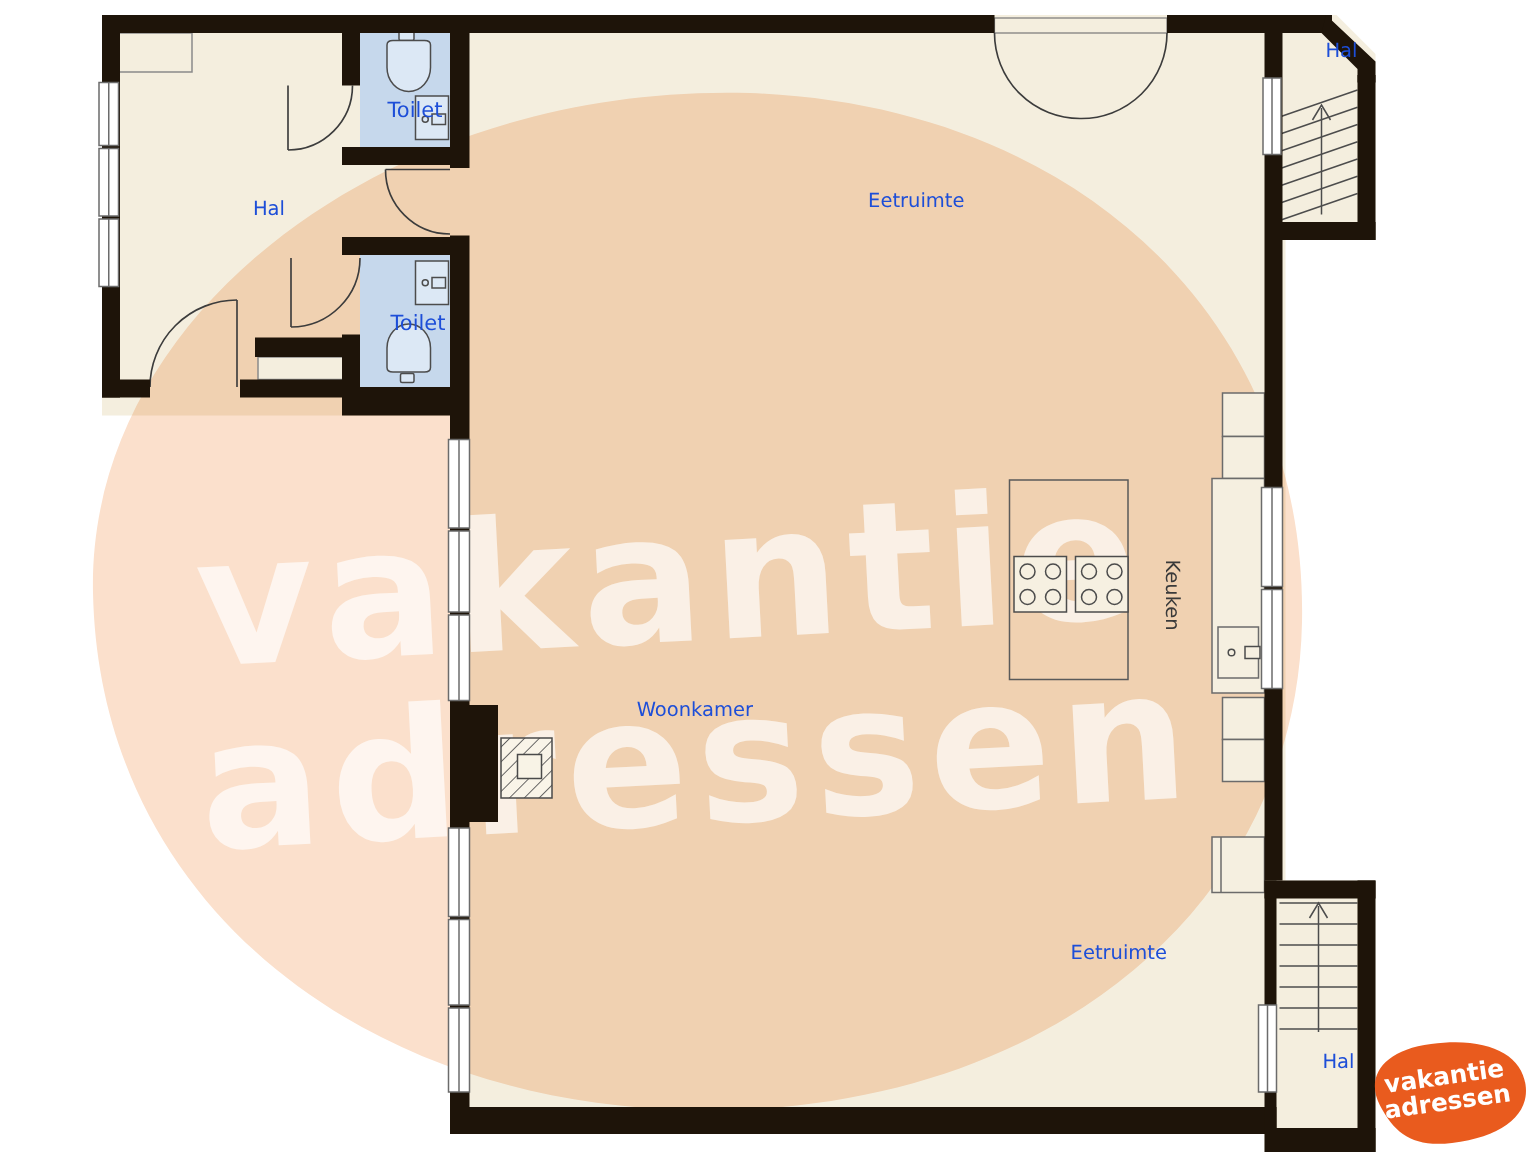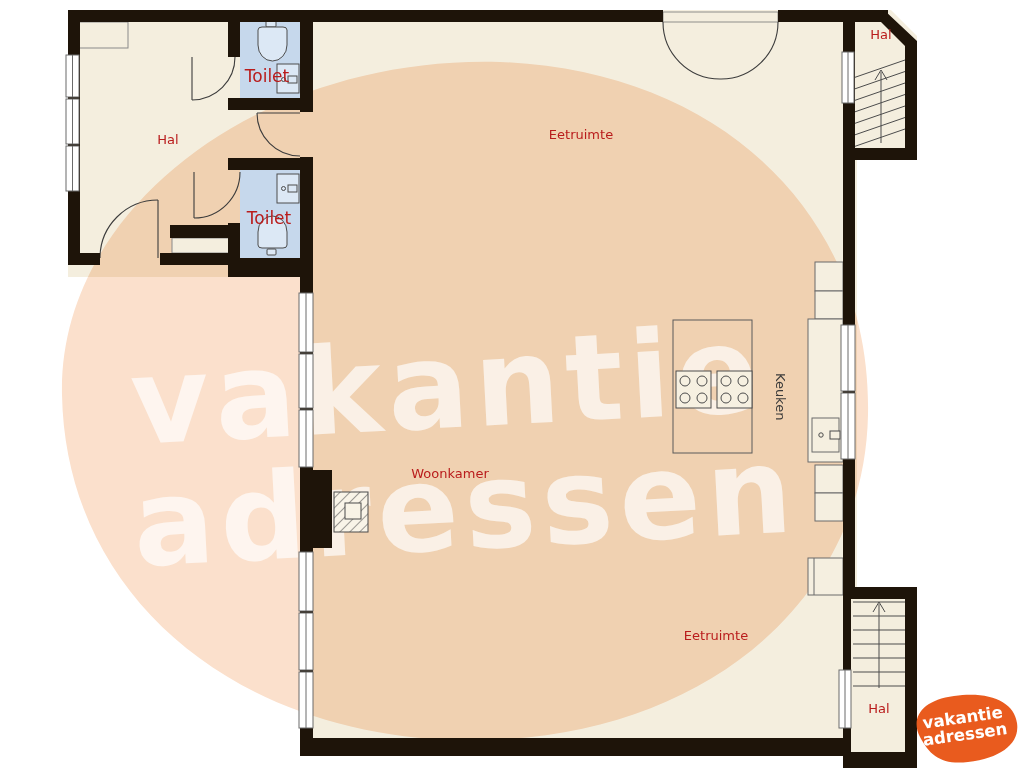--- a/index.html
+++ b/index.html
@@ -1,20 +1,20 @@
 <!DOCTYPE html>
 <html><head>
 <meta charset="utf-8">
 <style>
   html,body{margin:0;padding:0;background:#fff;}
   .plan{position:relative;width:1024px;height:768px;background:#ffffff;overflow:hidden;
         font-family:"DejaVu Sans", sans-serif;}
   .plan svg.base{position:absolute;left:0;top:0;}
-  .lbl{position:absolute;font-size:13px;color:#b91c1c;text-align:center;white-space:nowrap;}
-  .lbl.small{font-size:17px;}
+  .lbl{position:absolute;font-size:13px;color:#1d4ed8;text-align:right;white-space:nowrap;}
+  .lbl.small{font-size:14px;}
   .keuken{position:absolute;left:788px;top:373px;transform:rotate(90deg);transform-origin:0 0;
           font-size:13px;color:#3a3a3a;white-space:nowrap;}
   .logo{position:absolute;left:906px;top:690px;width:116px;height:78px;}
   .logo .logo-text{position:absolute;left:0;top:20px;width:100%;text-align:center;
         transform:rotate(-8deg);color:#ffffff;font-weight:bold;font-size:16.5px;line-height:1.02;}
   .logo .logo-text span{display:block;}
 </style>
 </head>
 <body>
 

